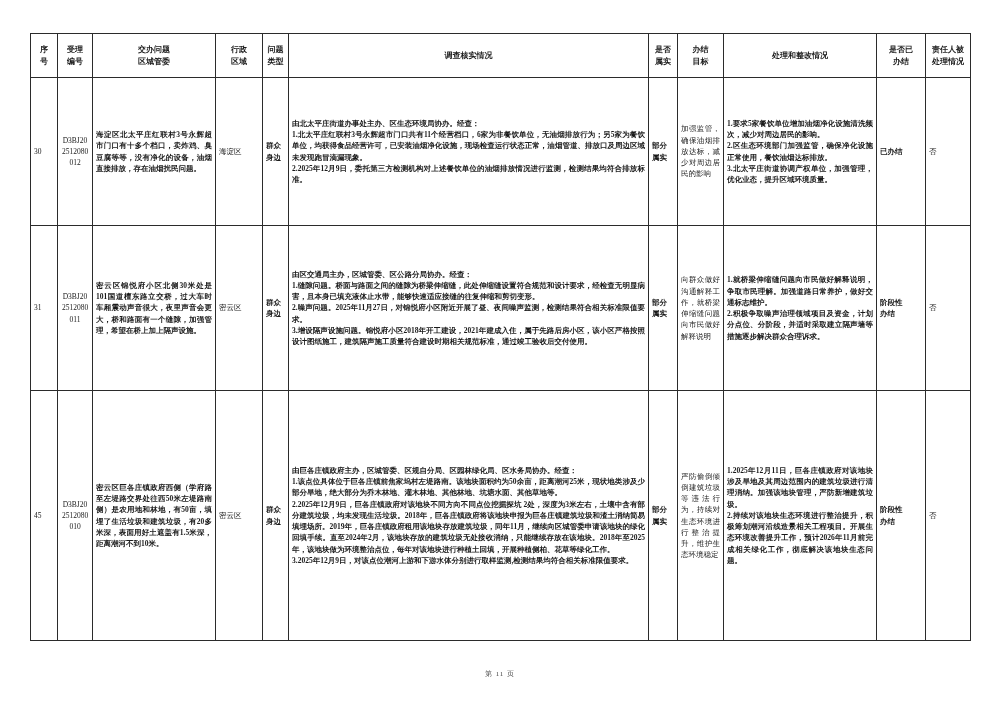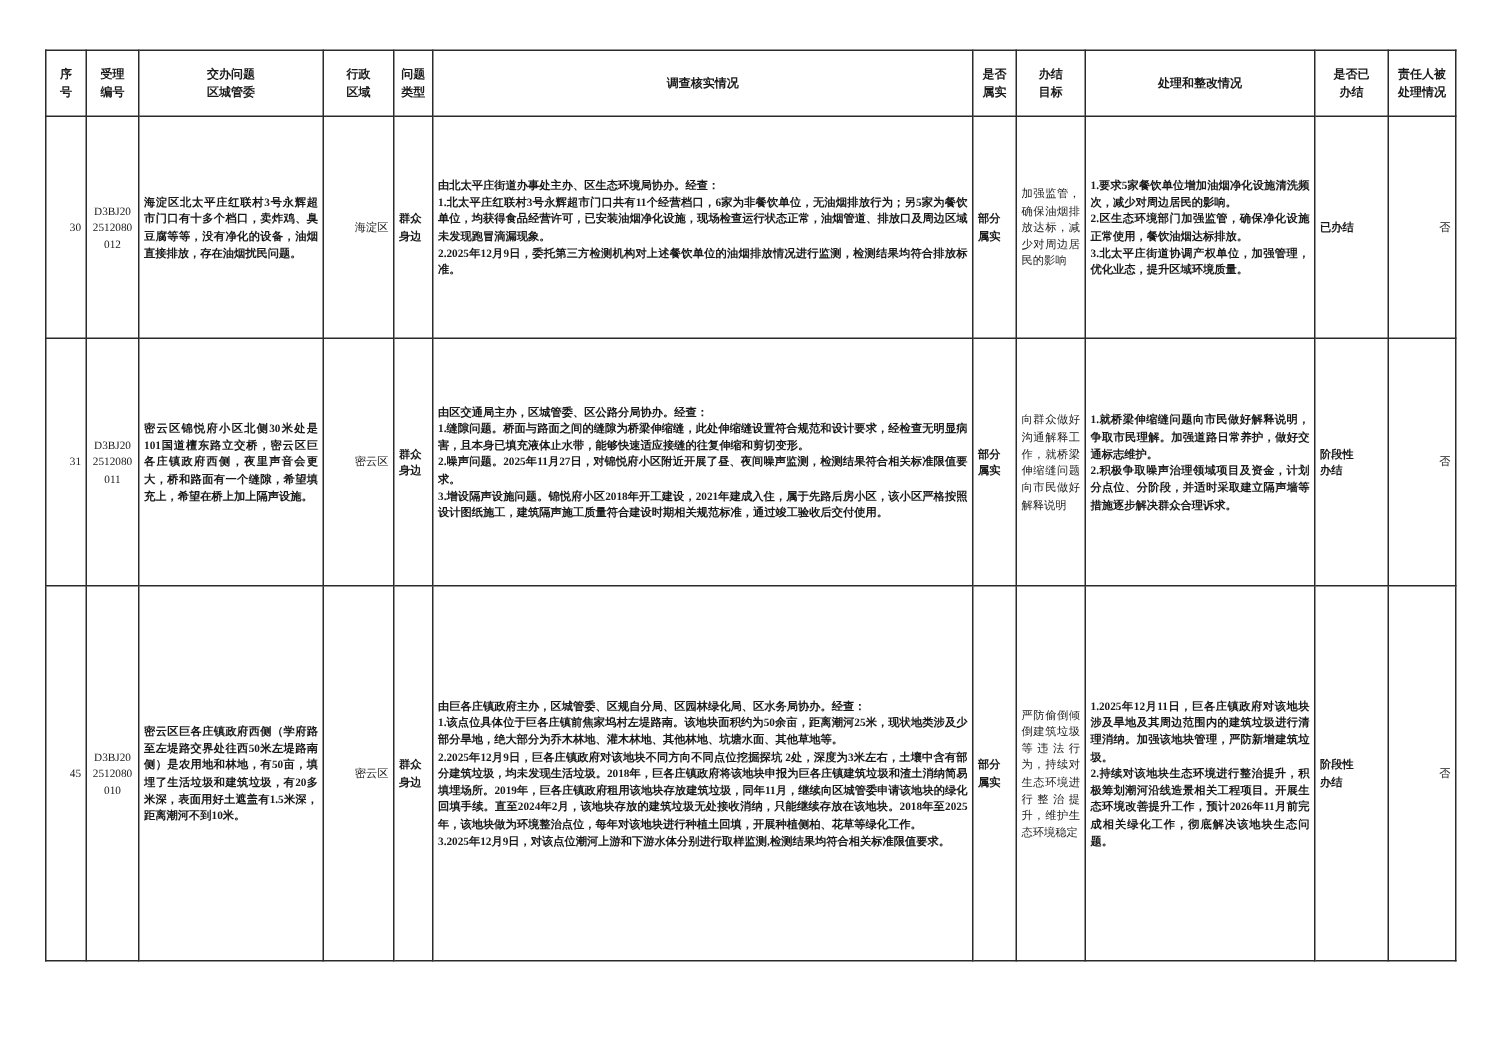--- a/index.html
+++ b/index.html
@@ -29,21 +29,21 @@
     font-weight:bold;
     font-size:8px;
     text-align:center;
     white-space:pre-line;
     padding:4px 2px;
   }
   tr.hdr{height:44px;}
   tr.r30{height:148px;}
   tr.r31{height:165px;}
   tr.r32{height:250px;}
-  td.c{text-align:right;}
+  td.c{text-align:left;}
   td.ml{white-space:pre-line;text-align:justify;font-weight:bold;}
   td.num{word-break:break-all;text-align:center;line-height:1.4;}
   td.goal{text-align:justify;margin-left:41px;}
   .footer{
     position:absolute;left:0;right:0;top:669px;
     text-align:center;
     font-size:7px;color:#444;
     letter-spacing:1px;
   }
 </style>
@@ -106,21 +106,21 @@
         <td class="goal">加强监管，确保油烟排放达标，减少对周边居民的影响</td>
         <td class="ml">1.要求5家餐饮单位增加油烟净化设施清洗频次，减少对周边居民的影响。
 2.区生态环境部门加强监管，确保净化设施正常使用，餐饮油烟达标排放。
 3.北太平庄街道协调产权单位，加强管理，优化业态，提升区域环境质量。</td>
         <td class="c ml">已办结</td>
         <td class="c">否</td>
       </tr>
       <tr class="r31">
         <td class="c">31</td>
         <td class="num">D3BJ202512080011</td>
-        <td class="ml">密云区锦悦府小区北侧30米处是101国道檀东路立交桥，密云区巨各庄镇政府西侧，夜里声音会更大，桥和路面有一个缝隙，希望填充上，希望在桥上加上隔声设施。</td>
+        <td class="ml">密云区锦悦府小区北侧30米处是101国道檀东路立交桥，过大车时车厢震动声音很大，夜里声音会更大，桥和路面有一个缝隙，加强管理，希望在桥上加上隔声设施。</td>
         <td class="c">密云区</td>
         <td class="c ml">群众
 身边</td>
         <td class="ml">由区交通局主办，区城管委、区公路分局协办。经查：
 1.缝隙问题。桥面与路面之间的缝隙为桥梁伸缩缝，此处伸缩缝设置符合规范和设计要求，经检查无明显病害，且本身已填充液体止水带，能够快速适应接缝的往复伸缩和剪切变形。
 2.噪声问题。2025年11月27日，对锦悦府小区附近开展了昼、夜间噪声监测，检测结果符合相关标准限值要求。
 3.增设隔声设施问题。锦悦府小区2018年开工建设，2021年建成入住，属于先路后房小区，该小区严格按照设计图纸施工，建筑隔声施工质量符合建设时期相关规范标准，通过竣工验收后交付使用。</td>
         <td class="c ml">部分
 属实</td>
         <td class="goal">向群众做好沟通解释工作，就桥梁伸缩缝问题向市民做好解释说明</td>
@@ -146,14 +146,15 @@
         <td class="goal">严防偷倒倾倒建筑垃圾等违法行为，持续对生态环境进行整治提升，维护生态环境稳定</td>
         <td class="ml">1.2025年12月11日，巨各庄镇政府对该地块涉及旱地及其周边范围内的建筑垃圾进行清理消纳。加强该地块管理，严防新增建筑垃圾。
 2.持续对该地块生态环境进行整治提升，积极筹划潮河沿线造景相关工程项目。开展生态环境改善提升工作，预计2026年11月前完成相关绿化工作，彻底解决该地块生态问题。</td>
         <td class="c ml">阶段性
 办结</td>
         <td class="c">否</td>
       </tr>
     </tbody>
   </table>
 
+  <div class="footer">第 11 页</div>
 
 </div>
 
 </body></html>

